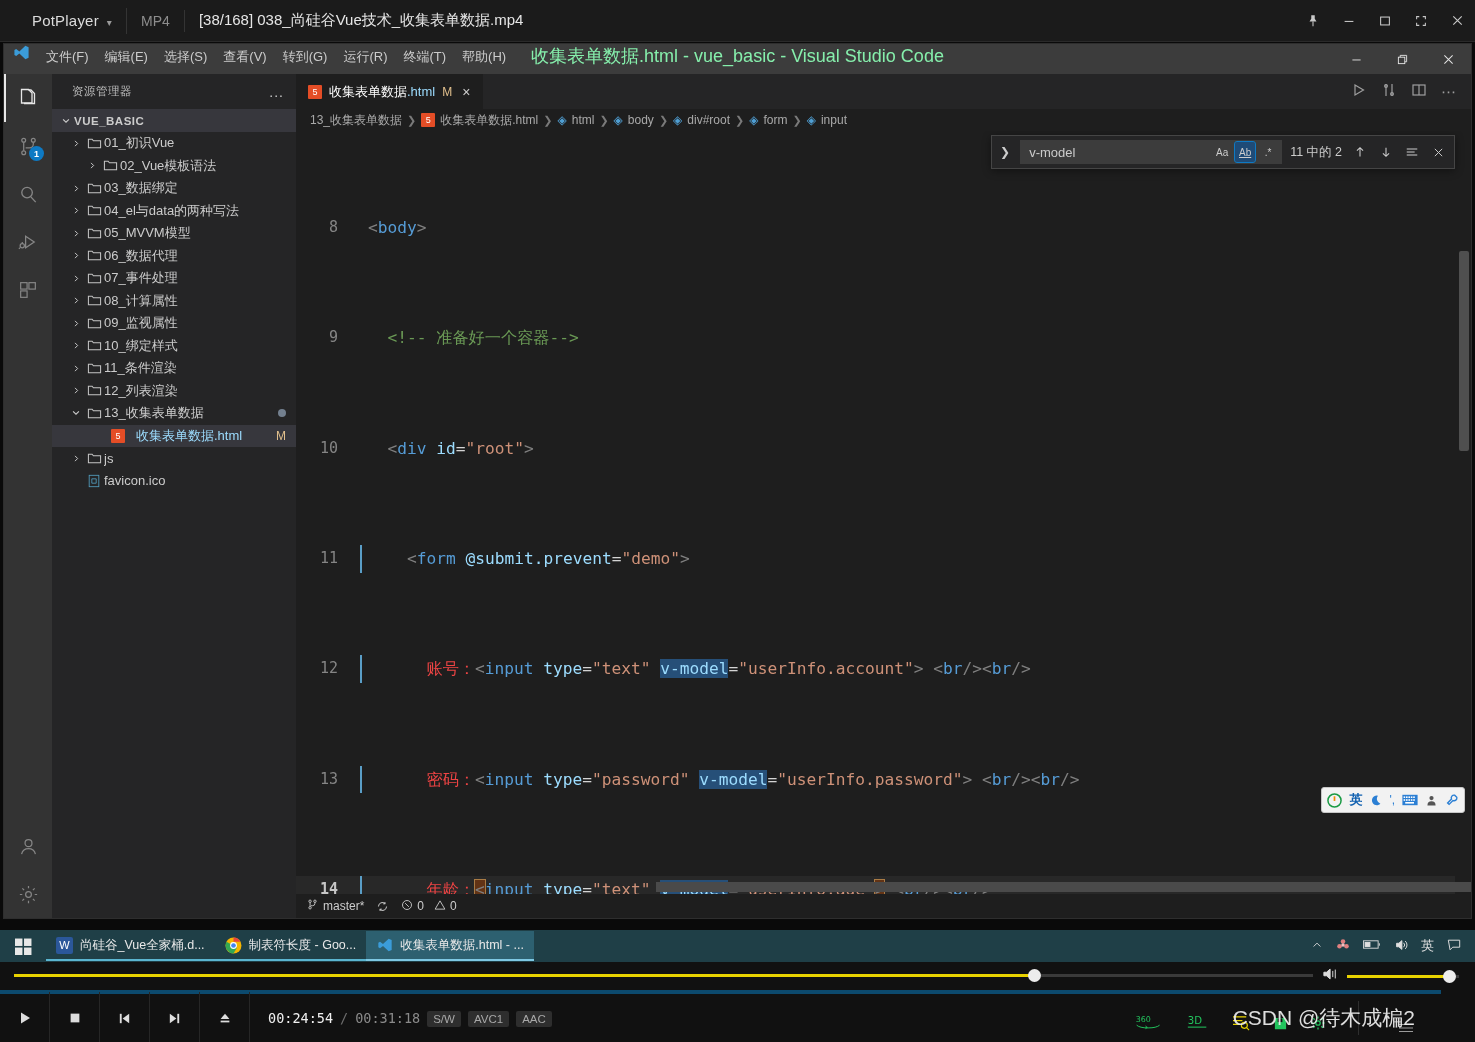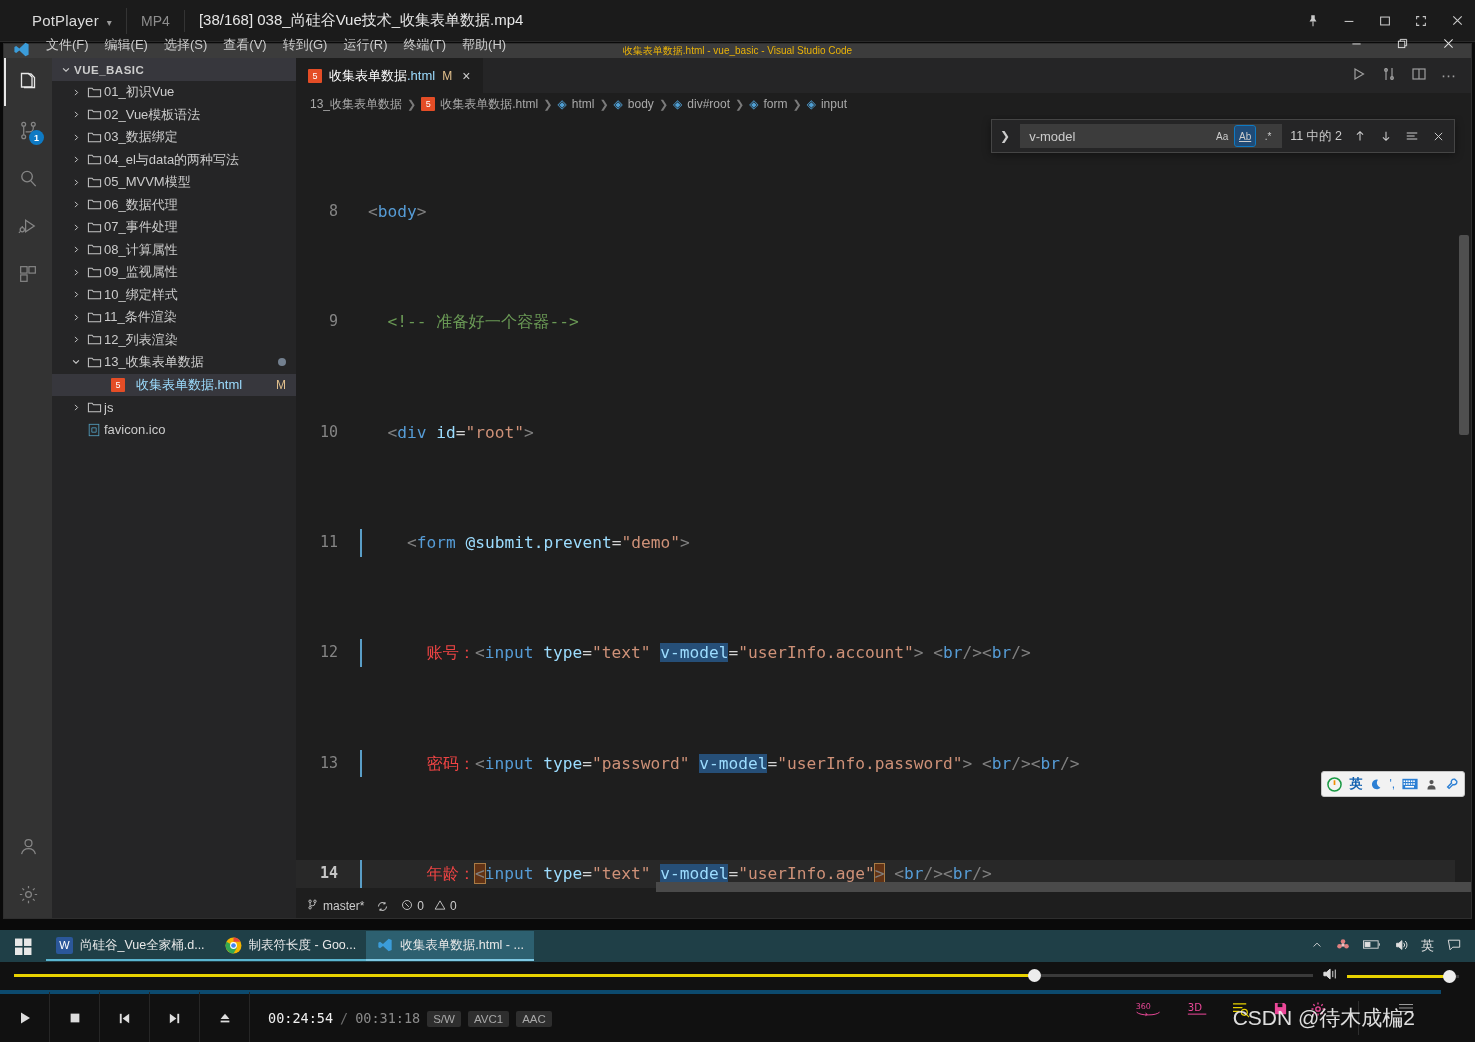--- a/index.html
+++ b/index.html
@@ -38,33 +38,33 @@
   }
   .pp-wb svg { display: block; }
 
   
   #vscode {
     position: absolute; left: 4px; top: 44px; width: 1467px; height: 874px;
     background: #1e1e1e; display: flex; flex-direction: column;
     box-shadow: 0 0 0 1px #2e2e2e;
   }
   #vsc-titlebar {
-    height: 14px; background: #3c3c3c; display: flex; align-items: flex-end;
+    height: 30px; background: #3c3c3c; display: flex; align-items: flex-start;
     position: relative; flex: none;
   }
   #vsc-applogo {
     width: 34px; display: flex; align-items: center; justify-content: center;
   }
   #vsc-menu { display: flex; align-items: center; gap: 0; }
   .menu-item {
     color: #cccccc; font-size: 13px; padding: 4px 8px; white-space: nowrap;
   }
   #vsc-wintitle {
     position: absolute; left: 0; right: 0; text-align: center;
-    color: #eab308; font-size: 10px; pointer-events: none;
+    color: #86efac; font-size: 18px; pointer-events: none;
   }
   #vsc-winbtns { margin-left: auto; display: flex; height: 30px; z-index: 3; }
   .vsc-wb {
     width: 46px; height: 30px; display: flex; align-items: center; justify-content: center;
     color: #e4e4e4;
   }
 
   #vsc-body { flex: 1; display: flex; min-height: 0; }
 
   
@@ -259,21 +259,21 @@
   #pp-btnrow { position: absolute; left: 0; top: 28px; width: 1441px; height: 52px; display: flex; align-items: center; border-top: 4px solid #0c4a6e; }
   .pp-btn {
     width: 50px; height: 52px; display: flex; align-items: center; justify-content: center;
     color: #dddddd; border-right: 1px solid #262626;
   }
   #pp-time { padding-left: 18px; display: flex; align-items: baseline; gap: 7px; font-size: 13.5px; font-family: "DejaVu Sans Mono", monospace; }
   #pp-cur { color: #f0f0f0; }
   #pp-slash { color: #6e6e6e; }
   #pp-tot { color: #8a8a8a; }
   .pp-chip { background: #2e2e2e; color: #a8a8a8; font-size: 11.5px; padding: 2px 6px; border-radius: 2px; font-family: "Liberation Sans", sans-serif; }
-  #pp-right { margin-left: auto; display: flex; align-items: flex-start; gap: 22px; padding-right: 10px; color: #ec4899; }
+  #pp-right { margin-left: auto; display: flex; align-items: flex-end; gap: 22px; padding-right: 10px; color: #22c55e; }
   #pp-rsep { width: 1px; height: 34px; background: #2e2e2e; margin-left: 10px; }
   #pp-last { width: 50px; display: flex; align-items: center; justify-content: center; color: #9a9a9a; }
   #watermark {
     position: absolute; right: 60px; top: 1004px; color: #f0f0f0; font-size: 21px;
     opacity: .92; white-space: nowrap; z-index: 5;
   }
 </style>
 </head>
 <body>
 
@@ -403,20 +403,24 @@
         </div>
         <div class="act-icon">
           <svg width="23" height="23" viewBox="0 0 24 24" fill="none" stroke="currentColor" stroke-width="1.3">
             <circle cx="12" cy="12" r="3"></circle>
             <path d="M12 3v2.5M12 18.5V21M3 12h2.5M18.5 12H21M5.6 5.6l1.8 1.8M16.6 16.6l1.8 1.8M18.4 5.6l-1.8 1.8M7.4 16.6l-1.8 1.8"></path>
           </svg>
         </div>
       </div>
 
       <div id="sidebar">
+        <div id="sb-header">
+          <span>资源管理器</span>
+          <span id="sb-dots">...</span>
+        </div>
         <div id="sb-root">
           <span class="chev">
             <svg width="10" height="10" viewBox="0 0 12 12" fill="none" stroke="currentColor" stroke-width="1.3">
                 <path d="M2.5 4l3.5 3.5L9.5 4"></path>
               </svg>
           </span>
           <span>VUE_BASIC</span>
         </div>
         <div id="sb-tree">
 
@@ -426,21 +430,21 @@
                   <path d="M4 2.5L7.5 6 4 9.5"></path>
                 </svg>
               </span>
             <span class="folder-ico">
                 <svg width="15" height="15" viewBox="0 0 16 16" fill="none" stroke="#c5c5c5" stroke-width="1.1">
                   <path d="M1.5 12.5v-9h4l1.3 1.6h7.7v7.4z"></path>
                 </svg>
               </span>
             <span class="tree-label">01_初识Vue</span>
           </div>
-          <div class="tree-row" style="padding-left:16px">
+          <div class="tree-row" style="padding-left:32px">
             <span class="chev">
                 <svg width="9" height="9" viewBox="0 0 12 12" fill="none" stroke="currentColor" stroke-width="1.3">
                   <path d="M4 2.5L7.5 6 4 9.5"></path>
                 </svg>
               </span>
             <span class="folder-ico">
                 <svg width="15" height="15" viewBox="0 0 16 16" fill="none" stroke="#c5c5c5" stroke-width="1.1">
                   <path d="M1.5 12.5v-9h4l1.3 1.6h7.7v7.4z"></path>
                 </svg>
               </span>

